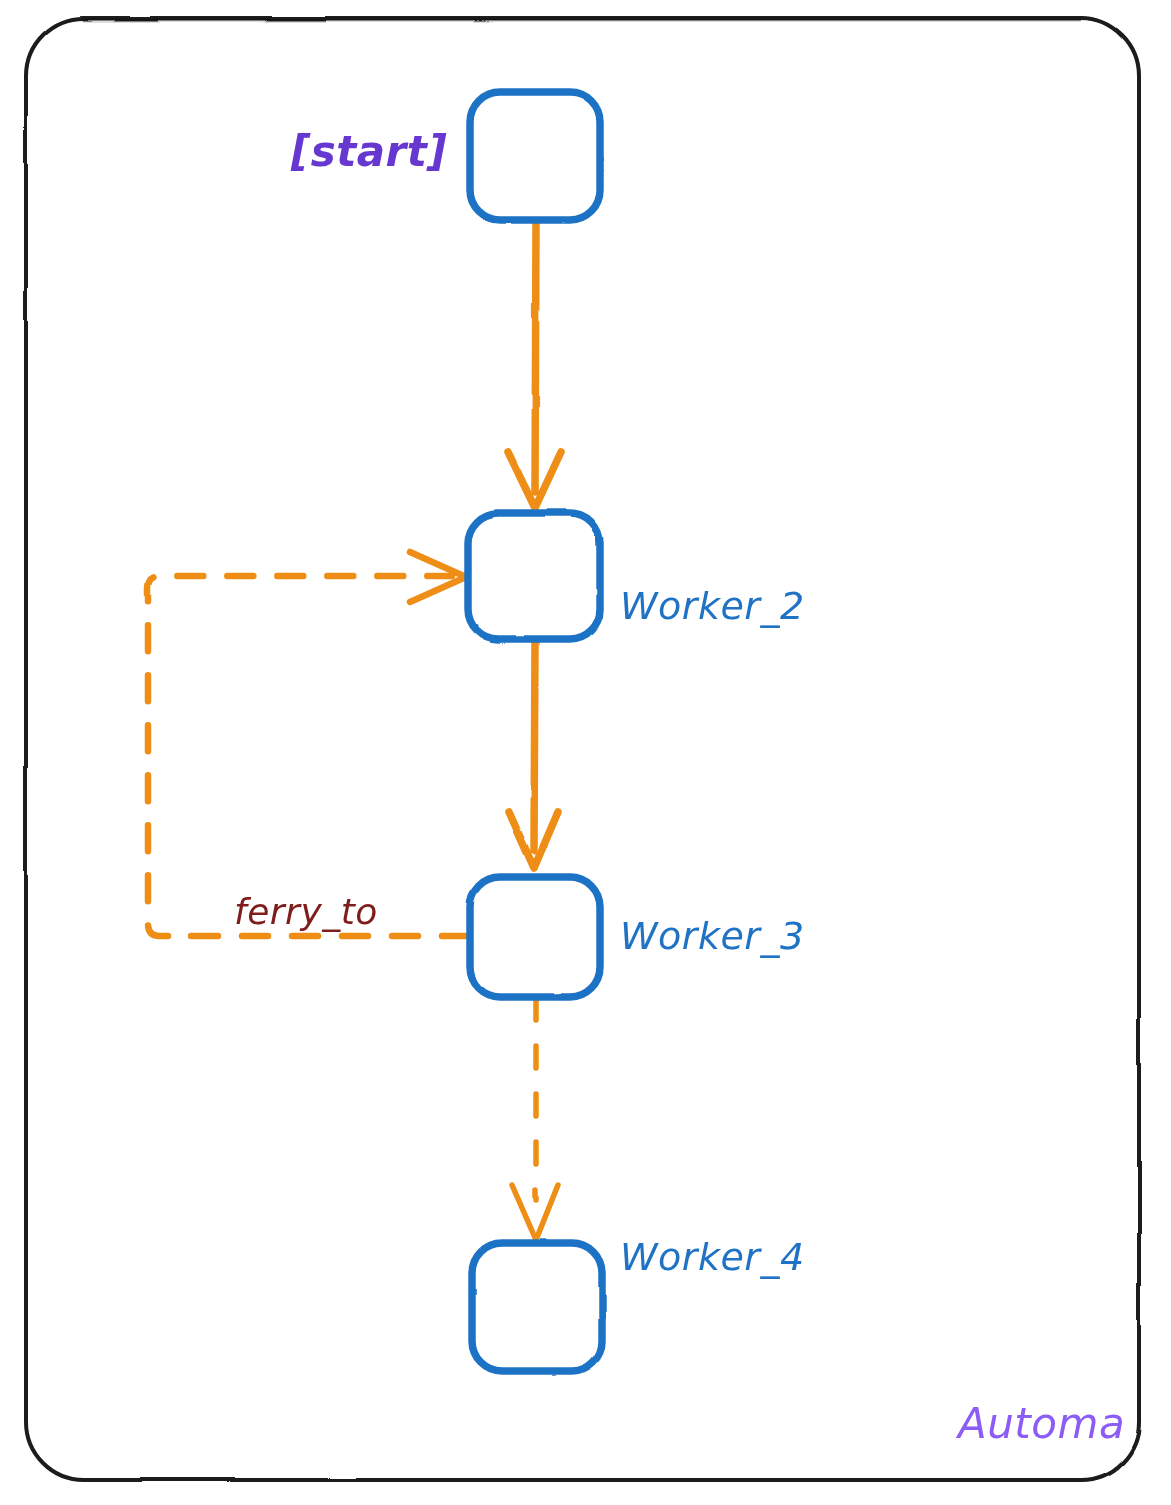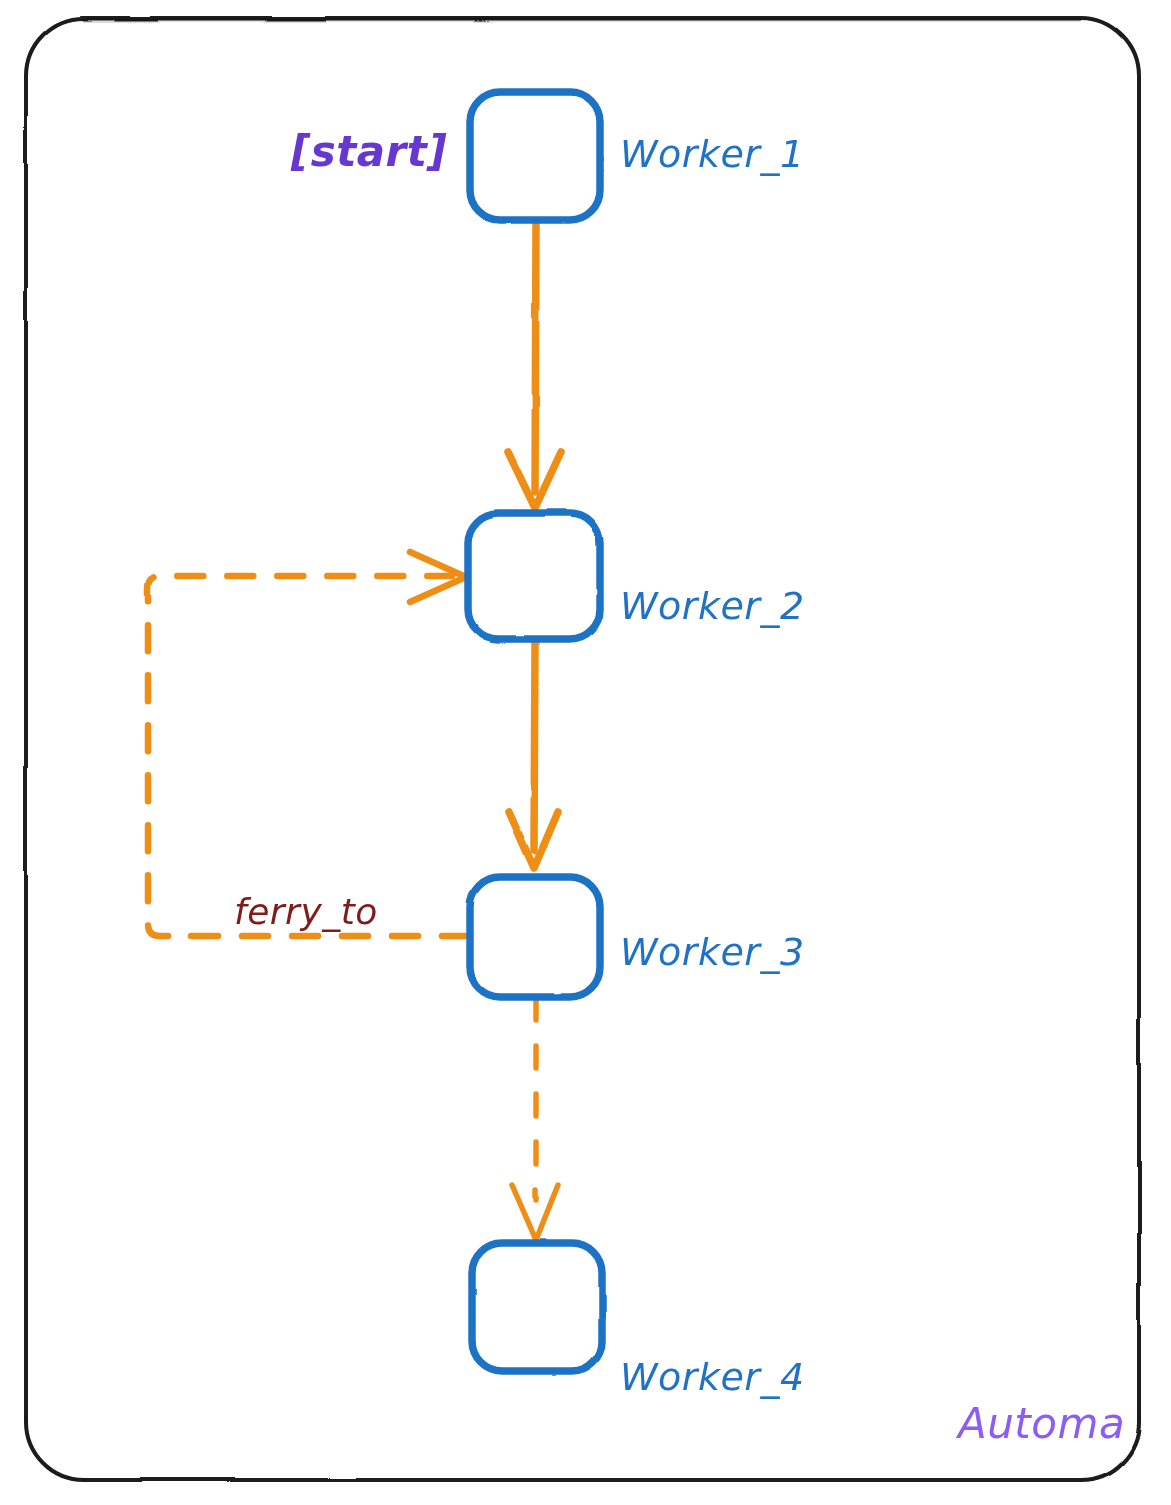--- a/index.html
+++ b/index.html
@@ -110,25 +110,24 @@
     <g filter="url(#rough)">
       <rect x="470" y="877" width="130" height="120" rx="30" ry="30" fill="#ffffff" stroke="#1f72c4" stroke-width="7.5" stroke-linejoin="round"></rect>
     </g>
     <g filter="url(#rough)">
       <rect x="472" y="1243" width="130" height="128" rx="30" ry="30" fill="#ffffff" stroke="#1f72c4" stroke-width="7.5" stroke-linejoin="round"></rect>
     </g>
   </svg>
 
   <div class="label start-label" style="left:291px; top:127px;">[start]</div>
 
-  <div class="label node-label" style="left:620px; top:132px;">Worker_1</div>
 
   <div class="label node-label" style="left:620px; top:553px;margin-top:31px;">Worker_2</div>
 
-  <div class="label node-label" style="left:620px; top:914px;margin-top:16px;">Worker_3</div>
+  <div class="label node-label" style="left:620px; top:914px;">Worker_3</div>
 
-  <div class="label node-label" style="left:620px; top:1355px;">Worker_4</div>
+  <div class="label node-label" style="left:620px; top:1235px;">Worker_4</div>
 
   <div class="label edge-label" style="left:234px; top:891px;">ferry_to</div>
 
   <div class="label watermark" style="left:958px; top:1399px;">Automa</div>
 
 </div>
 
 </body></html>

